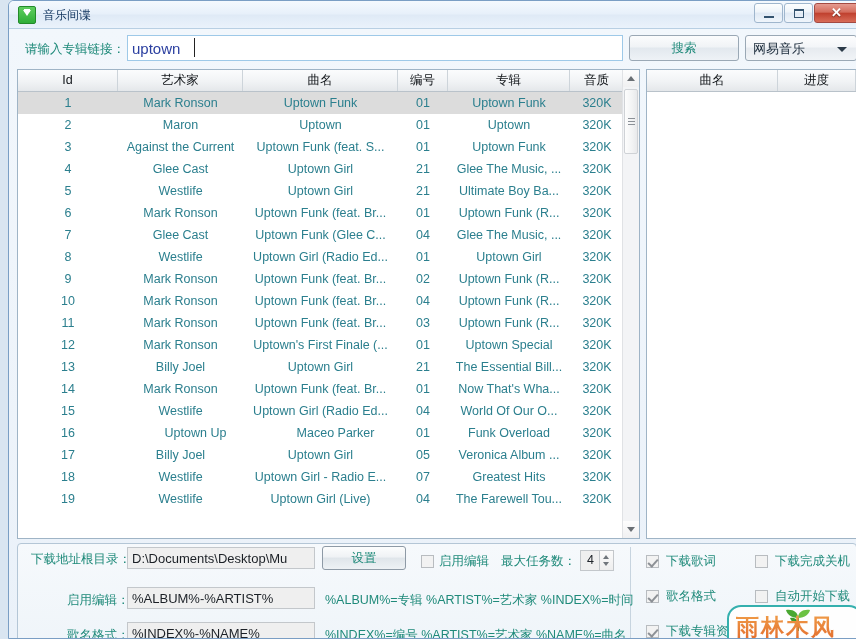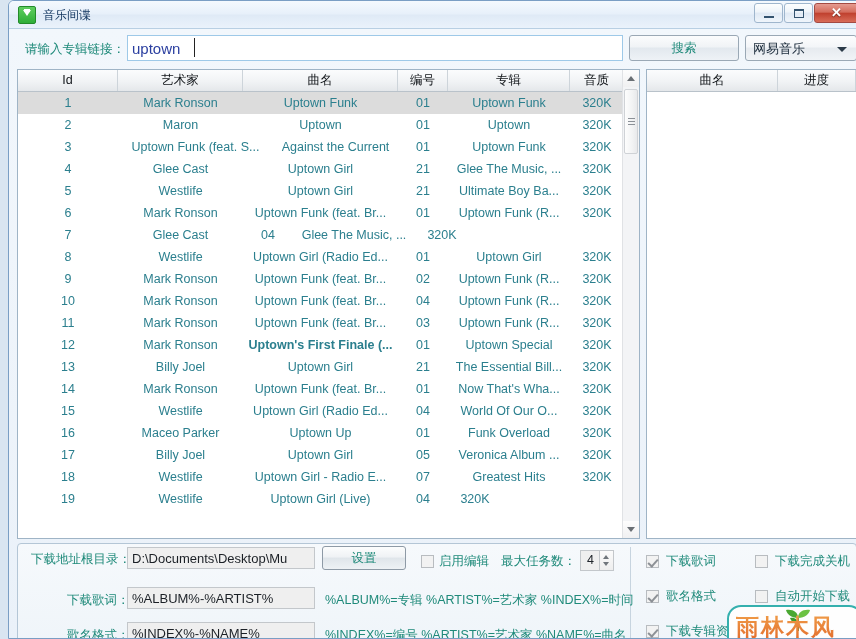--- a/index.html
+++ b/index.html
@@ -477,22 +477,22 @@
           <div class="row">
             <div class="cell" style="width: 100px;">2</div>
             <div class="cell" style="width: 125px;">Maron</div>
             <div class="cell" style="width: 155px;">Uptown</div>
             <div class="cell" style="width: 50px;">01</div>
             <div class="cell" style="width: 122px;">Uptown</div>
             <div class="cell" style="width: 54px;">320K</div>
           </div>
           <div class="row">
             <div class="cell" style="width: 100px;">3</div>
+            <div class="cell" style="width: 125px;">Against the Current</div>
             <div class="cell" style="width: 155px;">Uptown Funk (feat. S...</div>
-            <div class="cell" style="width: 125px;">Against the Current</div>
             <div class="cell" style="width: 50px;">01</div>
             <div class="cell" style="width: 122px;">Uptown Funk</div>
             <div class="cell" style="width: 54px;">320K</div>
           </div>
           <div class="row">
             <div class="cell" style="width: 100px;">4</div>
             <div class="cell" style="width: 125px;">Glee Cast</div>
             <div class="cell" style="width: 155px;">Uptown Girl</div>
             <div class="cell" style="width: 50px;">21</div>
             <div class="cell" style="width: 122px;">Glee The Music, ...</div>
@@ -510,20 +510,21 @@
             <div class="cell" style="width: 100px;">6</div>
             <div class="cell" style="width: 125px;">Mark Ronson</div>
             <div class="cell" style="width: 155px;">Uptown Funk (feat. Br...</div>
             <div class="cell" style="width: 50px;">01</div>
             <div class="cell" style="width: 122px;">Uptown Funk (R...</div>
             <div class="cell" style="width: 54px;">320K</div>
           </div>
           <div class="row">
             <div class="cell" style="width: 100px;">7</div>
             <div class="cell" style="width: 125px;">Glee Cast</div>
+            <div class="cell" style="width: 155px;">Uptown Funk (Glee C...</div>
             <div class="cell" style="width: 50px;">04</div>
             <div class="cell" style="width: 122px;">Glee The Music, ...</div>
             <div class="cell" style="width: 54px;">320K</div>
           </div>
           <div class="row">
             <div class="cell" style="width: 100px;">8</div>
             <div class="cell" style="width: 125px;">Westlife</div>
             <div class="cell" style="width: 155px;">Uptown Girl (Radio Ed...</div>
             <div class="cell" style="width: 50px;">01</div>
             <div class="cell" style="width: 122px;">Uptown Girl</div>
@@ -549,21 +550,21 @@
             <div class="cell" style="width: 100px;">11</div>
             <div class="cell" style="width: 125px;">Mark Ronson</div>
             <div class="cell" style="width: 155px;">Uptown Funk (feat. Br...</div>
             <div class="cell" style="width: 50px;">03</div>
             <div class="cell" style="width: 122px;">Uptown Funk (R...</div>
             <div class="cell" style="width: 54px;">320K</div>
           </div>
           <div class="row">
             <div class="cell" style="width: 100px;">12</div>
             <div class="cell" style="width: 125px;">Mark Ronson</div>
-            <div class="cell" style="width: 155px; font-weight: bold;">Uptown's First Finale (...</div>
+            <div class="cell" style="width: 155px;">Uptown's First Finale (...</div>
             <div class="cell" style="width: 50px;">01</div>
             <div class="cell" style="width: 122px;">Uptown Special</div>
             <div class="cell" style="width: 54px;">320K</div>
           </div>
           <div class="row">
             <div class="cell" style="width: 100px;">13</div>
             <div class="cell" style="width: 125px;">Billy Joel</div>
             <div class="cell" style="width: 155px;">Uptown Girl</div>
             <div class="cell" style="width: 50px;">21</div>
             <div class="cell" style="width: 122px;">The Essential Bill...</div>
@@ -580,22 +581,22 @@
           <div class="row">
             <div class="cell" style="width: 100px;">15</div>
             <div class="cell" style="width: 125px;">Westlife</div>
             <div class="cell" style="width: 155px;">Uptown Girl (Radio Ed...</div>
             <div class="cell" style="width: 50px;">04</div>
             <div class="cell" style="width: 122px;">World Of Our O...</div>
             <div class="cell" style="width: 54px;">320K</div>
           </div>
           <div class="row">
             <div class="cell" style="width: 100px;">16</div>
+            <div class="cell" style="width: 155px;">Uptown Up</div>
             <div class="cell" style="width: 125px;">Maceo Parker</div>
-            <div class="cell" style="width: 155px;">Uptown Up</div>
             <div class="cell" style="width: 50px;">01</div>
             <div class="cell" style="width: 122px;">Funk Overload</div>
             <div class="cell" style="width: 54px;">320K</div>
           </div>
           <div class="row">
             <div class="cell" style="width: 100px;">17</div>
             <div class="cell" style="width: 125px;">Billy Joel</div>
             <div class="cell" style="width: 155px;">Uptown Girl</div>
             <div class="cell" style="width: 50px;">05</div>
             <div class="cell" style="width: 122px;">Veronica Album ...</div>
@@ -607,20 +608,21 @@
             <div class="cell" style="width: 155px;">Uptown Girl - Radio E...</div>
             <div class="cell" style="width: 50px;">07</div>
             <div class="cell" style="width: 122px;">Greatest Hits</div>
             <div class="cell" style="width: 54px;">320K</div>
           </div>
           <div class="row">
             <div class="cell" style="width: 100px;">19</div>
             <div class="cell" style="width: 125px;">Westlife</div>
             <div class="cell" style="width: 155px;">Uptown Girl (Live)</div>
             <div class="cell" style="width: 50px;">04</div>
+            <div class="cell" style="width: 122px;">The Farewell Tou...</div>
             <div class="cell" style="width: 54px;">320K</div>
           </div>
         </div>
       <div class="vscroll">
         <div class="sb-btn up">
           <span class="sb-arrow up"></span>
         </div>
         <div class="sb-thumb">
           <span class="sb-grip"></span>
         </div>
@@ -651,21 +653,21 @@
 
     <div class="lbl" style="left:492px; top:524px;">最大任务数：</div>
     <div class="spin">
       <span class="spin-val">4</span>
       <span class="spin-btns">
         <span class="spin-a up"></span>
         <span class="spin-a down"></span>
       </span>
     </div>
 
-    <div class="lbl" style="left:58px; top:563px;">下载歌词：</div>
+    <div class="lbl" style="left:58px; top:563px;">启用编辑：</div>
     <input class="txt" style="left: 118px; top: 558px; width: 188px; height: 22px;" type="text" value="%ALBUM%-%ARTIST%">
     <div class="hint" style="left:316px; top:563px;">%ALBUM%=专辑 %ARTIST%=艺术家 %INDEX%=时间</div>
 
     <div class="lbl" style="left:58px; top:598px;">歌名格式：</div>
     <input class="txt" style="left: 118px; top: 593px; width: 188px; height: 22px;" type="text" value="%INDEX%-%NAME%">
     <div class="hint" style="left:316px; top:598px;">%INDEX%=编号 %ARTIST%=艺术家 %NAME%=曲名</div>
 
     <div class="cb checked" style="left:637px; top:526px;"></div>
     <div class="cb-lbl" style="left:657px; top:524px;">下载歌词</div>
 

